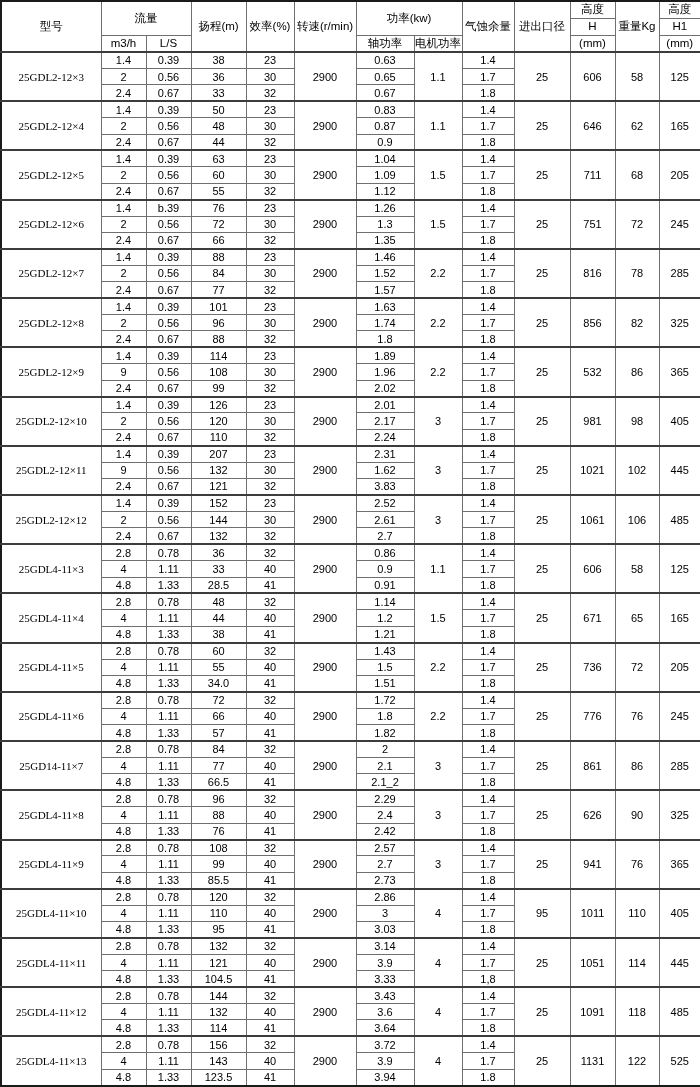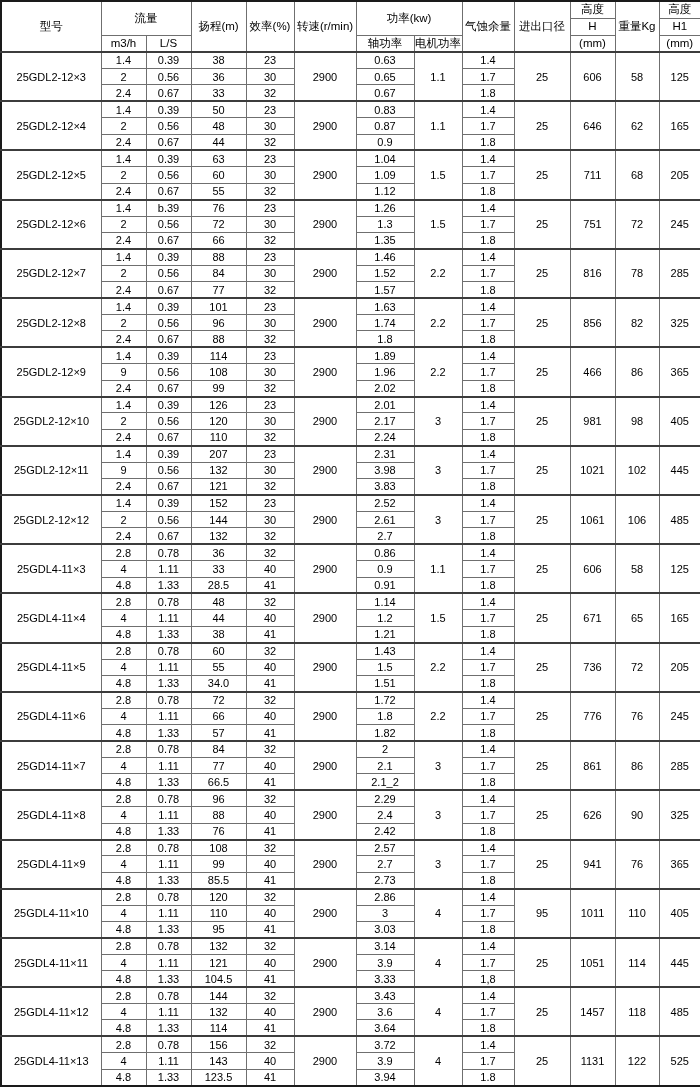--- a/index.html
+++ b/index.html
@@ -15,21 +15,21 @@
     text-align:center;vertical-align:middle;
     padding:0;font-weight:normal;
     overflow:hidden;white-space:nowrap;
     line-height:1.1;
   }
   table.spec{border:2px solid #1a1a1a;}
   thead tr{height:17px;}
   thead th{font-size:11.5px;}
   tbody tr{height:16.3px;}
   tbody tr.group-start td{border-top:2px solid #3c3c3c;}
-  td.model-cell{font-size:11px;}
+  td.model-cell{font-size:11px;font-family:Liberation Serif, serif;}
 </style>
 </head>
 <body>
 
 <div class="page">
   <table class="spec">
     <colgroup>
       <col style="width:100px">
         <col style="width:45px">
         <col style="width:45px">
@@ -262,21 +262,21 @@
           <td rowspan="3" class="model-cell">25GDL2-12×9</td>
           <td>1.4</td>
           <td>0.39</td>
           <td>114</td>
           <td>23</td>
           <td rowspan="3">2900</td>
           <td>1.89</td>
           <td rowspan="3">2.2</td>
           <td>1.4</td>
           <td rowspan="3">25</td>
-          <td rowspan="3">466</td>
+          <td rowspan="3">532</td>
           <td rowspan="3">86</td>
           <td rowspan="3">365</td>
         </tr>
         <tr>
           <td>9</td>
           <td>0.56</td>
           <td>108</td>
           <td>30</td>
           <td>1.96</td>
           <td>1.7</td>
@@ -333,21 +333,21 @@
           <td rowspan="3">25</td>
           <td rowspan="3">1021</td>
           <td rowspan="3">102</td>
           <td rowspan="3">445</td>
         </tr>
         <tr>
           <td>9</td>
           <td>0.56</td>
           <td>132</td>
           <td>30</td>
-          <td>3.98</td>
+          <td>1.62</td>
           <td>1.7</td>
         </tr>
         <tr>
           <td>2.4</td>
           <td>0.67</td>
           <td>121</td>
           <td>32</td>
           <td>3.83</td>
           <td>1.8</td>
         </tr>
@@ -665,21 +665,21 @@
           <td rowspan="3" class="model-cell">25GDL4-11×12</td>
           <td>2.8</td>
           <td>0.78</td>
           <td>144</td>
           <td>32</td>
           <td rowspan="3">2900</td>
           <td>3.43</td>
           <td rowspan="3">4</td>
           <td>1.4</td>
           <td rowspan="3">25</td>
-          <td rowspan="3">1457</td>
+          <td rowspan="3">1091</td>
           <td rowspan="3">118</td>
           <td rowspan="3">485</td>
         </tr>
         <tr>
           <td>4</td>
           <td>1.11</td>
           <td>132</td>
           <td>40</td>
           <td>3.6</td>
           <td>1.7</td>

